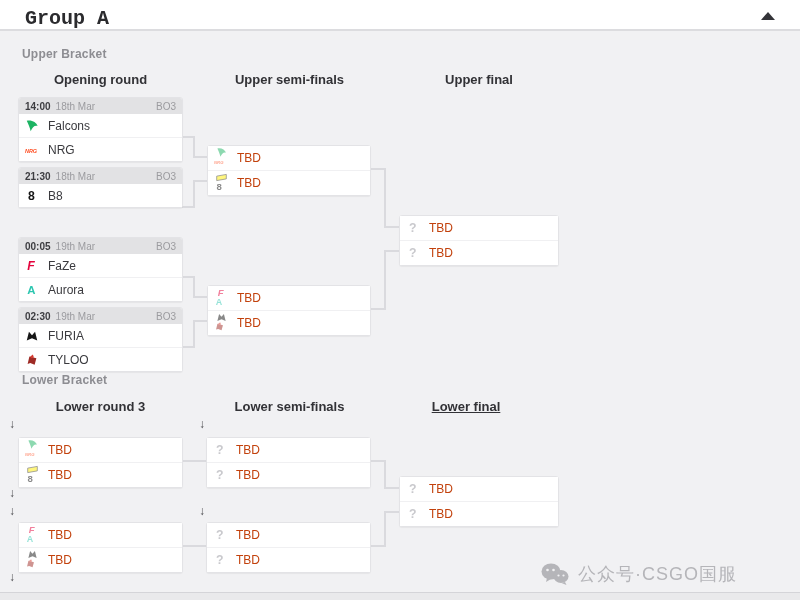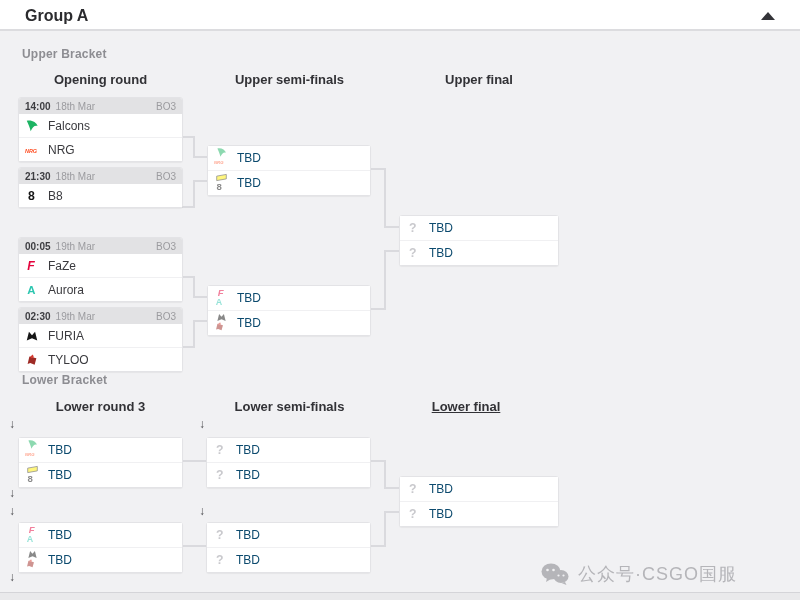--- a/index.html
+++ b/index.html
@@ -6,40 +6,40 @@
   body {
     width:800px; height:600px; overflow:hidden;
     font-family:"Liberation Sans", sans-serif;
     background:#ffffff;
   }
   .stage { position:relative; width:800px; height:600px; background:#f1f1f3; overflow:hidden; }
 
   
   .top-bar { position:absolute; left:0; top:0; width:800px; height:31px; background:#ffffff;
              border-bottom:2px solid #dcdcdf; box-sizing:border-box; }
-  .panel-title { position:absolute; left:25px; top:7px; font-size:16px; font-weight:bold; color:#2b2b2e; }
+  .panel-title { position:absolute; left:25px; top:7px; font-size:20px; font-weight:bold; color:#2b2b2e;font-family:Liberation Mono, monospace; }
   .caret { position:absolute; right:25px; top:12px; width:14px; height:8px; cursor:pointer; }
 
   
   .section-label { position:absolute; font-size:12px; font-weight:bold; color:#8d8d92; letter-spacing:.2px; }
   .col-head { position:absolute; font-size:13px; font-weight:bold; color:#323236; text-align:center; }
 
   
   .match { position:absolute; background:#ffffff; border:1px solid #e3e3e6; border-radius:3px;
            box-shadow:0 1px 1px rgba(0,0,0,.05); box-sizing:border-box; }
   .m-head { height:16px; background:#e2e2e4; display:flex; align-items:center; gap:5px;
             padding:0 6px; font-size:10px; color:#9b9b9f; border-radius:2px 2px 0 0; }
   .m-time { font-weight:bold; color:#3d3d41; }
   .m-fmt  { margin-left:auto; }
   .slot { height:23px; display:flex; align-items:center; gap:7px; padding:0 6px;
           font-size:12px; color:#3a3a3e; background:#fff; border-top:1px solid #f0f0f2; }
   .match .slot:first-child, .m-head + .slot { border-top:none; }
   .match.no-head .slot { height:24px; }
   .t-name { white-space:nowrap; }
-  .t-name.tbd { color:#0c4a6e; }
+  .t-name.tbd { color:#c2410c; }
 
   .logos { position:relative; width:16px; height:16px; flex:0 0 16px; }
   .logos .ic { position:absolute; width:14px; height:14px; left:0; top:1px; }
   .logos .ic svg { width:100%; height:100%; display:block; }
   .logos.n2 .ic:nth-child(1) { width:11px; height:11px; top:-3px; left:2px; }
   .logos.n2 .ic:nth-child(2) { width:11px; height:11px; top:6px;  left:0px; }
   .slot.faded-icons .ic { opacity:.5; }
 
   
   .wires { position:absolute; left:0; top:0; width:800px; height:600px; pointer-events:none; }

